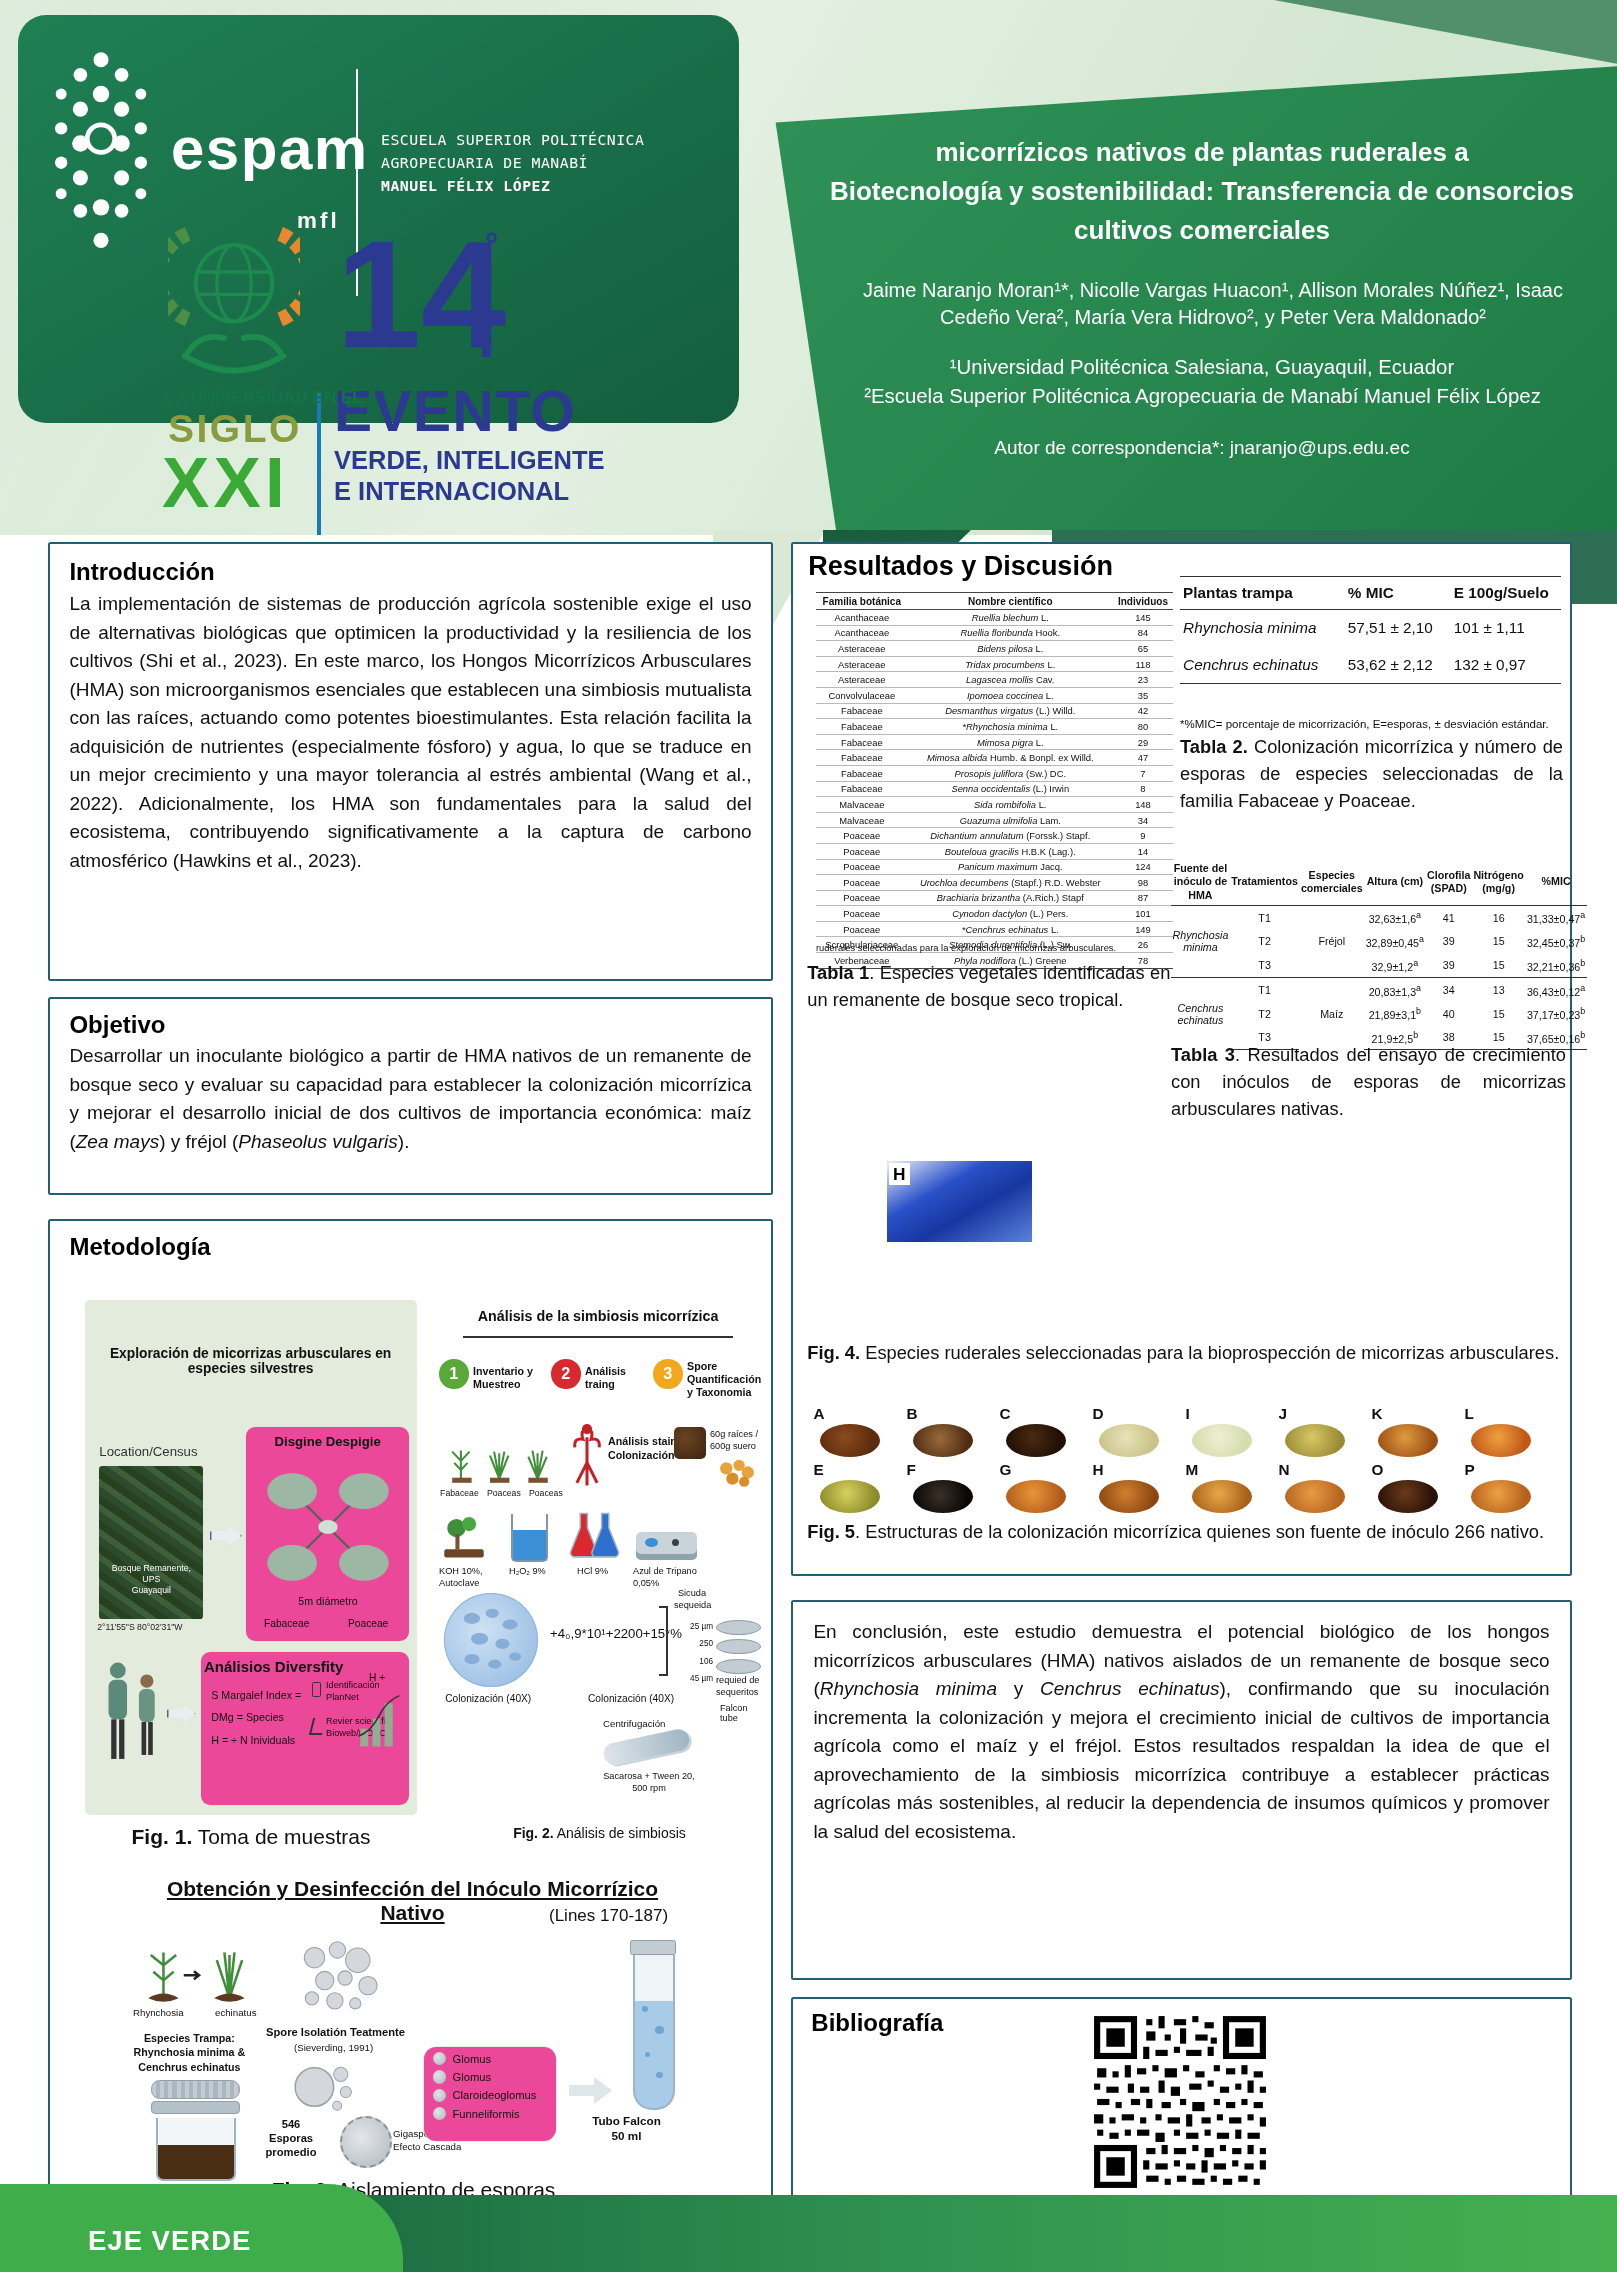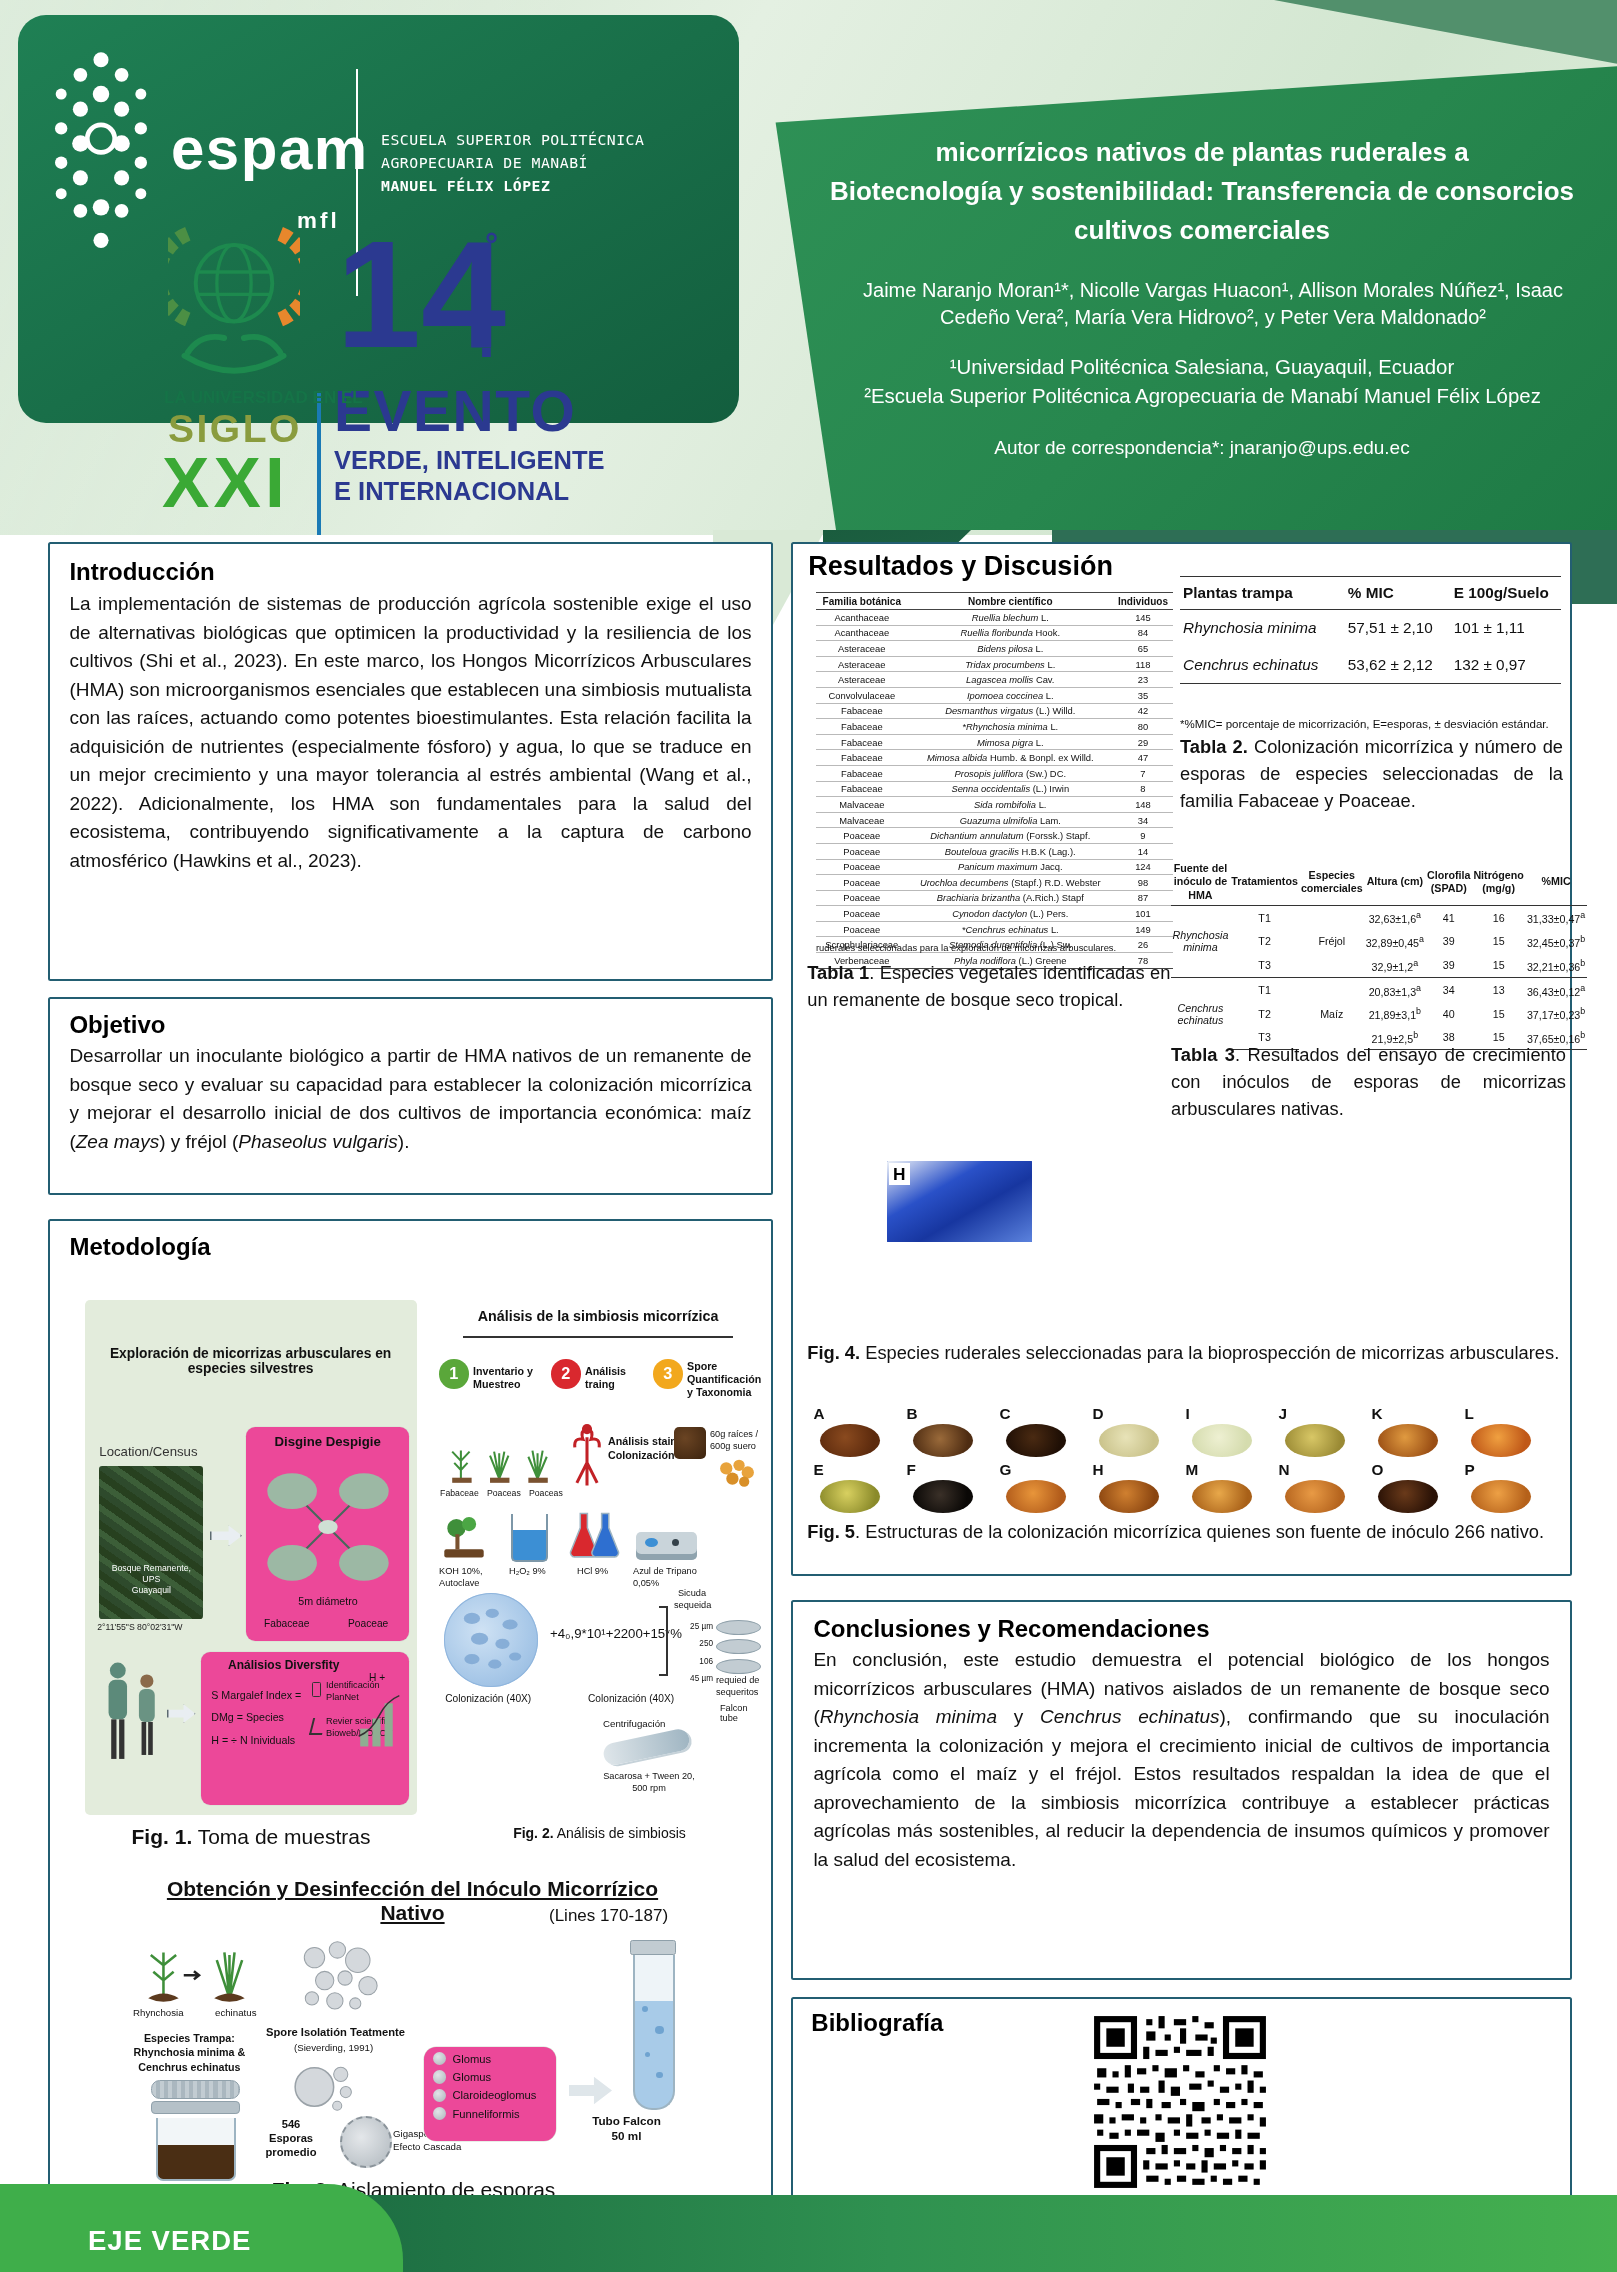--- a/index.html
+++ b/index.html
@@ -203,21 +203,21 @@
           <rect x="16" y="32" width="28" height="60" rx="10" fill="#5c8a7a"></rect>
           <rect x="20" y="92" width="8" height="60" fill="#333"></rect>
           <rect x="32" y="92" width="8" height="60" fill="#333"></rect>
         <circle cx="74" cy="34" r="10" fill="#8a6a4a"></circle>
           <rect x="62" y="46" width="24" height="50" rx="9" fill="#6a9383"></rect>
           <rect x="66" y="96" width="7" height="50" fill="#333"></rect>
           <rect x="76" y="96" width="7" height="50" fill="#333"></rect>
       </svg>
       <div class="abs arrowr" style="left:82px;top:403px;width:28.5px;height:21.4px;"></div>
       <div class="abs card" style="left:116px;top:352px;width:208px;height:153px;">
-        <div class="abs b" style="left:27px;top:6.1px;font-size:12px;">Análisios Diversfity</div>
+        <div class="abs b" style="left:3px;top:6.1px;font-size:15px;">Análisios Diversfity</div>
         <div class="abs" style="left:10.2px;top:32px;font-size:10.7px;line-height:22.4px;">
           <div>S Margalef Index =</div>
           <div>DMg = Species</div>
           <div>H = ÷ N Inividuals</div>
         </div>
         <div class="abs" style="left:111px;top:29.6px;width:7.1px;height:13.2px;border:1.5px solid #333;border-radius:1.5px;"></div>
         <div class="abs small-lab" style="left:125px;top:28px;">
           <div>Identificación</div>
           <div>PlanNet</div>
         </div>
@@ -812,21 +812,20 @@
         <div style="width:93px;height:55px;">
           <div class="spore-lab">P</div>
           <div class="spore" style="width: 60px; height: 33px; margin-left: 7.1px; background: radial-gradient(circle at 45% 40%, rgb(237, 160, 69), rgb(181, 97, 26) 74%);"></div>
         </div>
       </div>
 
     <div class="abs cap-t jtext" style="left:14.3px;top:974px;width:754px;"><span class="b">Fig. 5</span><span>. Estructuras de la colonización micorrízica quienes son fuente de inóculo 266 nativo.</span></div>
   </div>
 
   <div class="panel" style="left:791px;top:1600px;width:781px;height:380px;padding:13.2px 20.4px;">
-    <div class="sec-h">Conclusiones y Recomendaciones</div>
     <div class="body-t jtext" style="margin-top:3.1px;"><span>En conclusión, este estudio demuestra el potencial biológico de los hongos micorrízicos arbusculares (HMA) nativos aislados de un remanente de bosque seco (</span><span class="i">Rhynchosia minima</span><span> y </span><span class="i">Cenchrus echinatus</span><span>), confirmando que su inoculación incrementa la colonización y mejora el crecimiento inicial de cultivos de importancia agrícola como el maíz y el fréjol. Estos resultados respaldan la idea de que el aprovechamiento de la simbiosis micorrízica contribuye a establecer prácticas agrícolas más sostenibles, al reducir la dependencia de insumos químicos y promover la salud del ecosistema.</span></div>
   </div>
 
   <div class="panel" style="left:791px;top:1997px;width:781px;height:216px;">
     <div class="abs sec-h" style="left:18.3px;top:10.2px;">Bibliografía</div>
     <svg class="abs qr" style="left:298px;top:14.3px;" width="178" height="178" viewBox="0 0 58 58">
       <rect x="0" y="0" width="58" height="58" fill="#fff"></rect>
       <g fill="#000">
         <rect x="1" y="1" width="14" height="14"></rect>
           <rect x="43" y="1" width="14" height="14"></rect>

